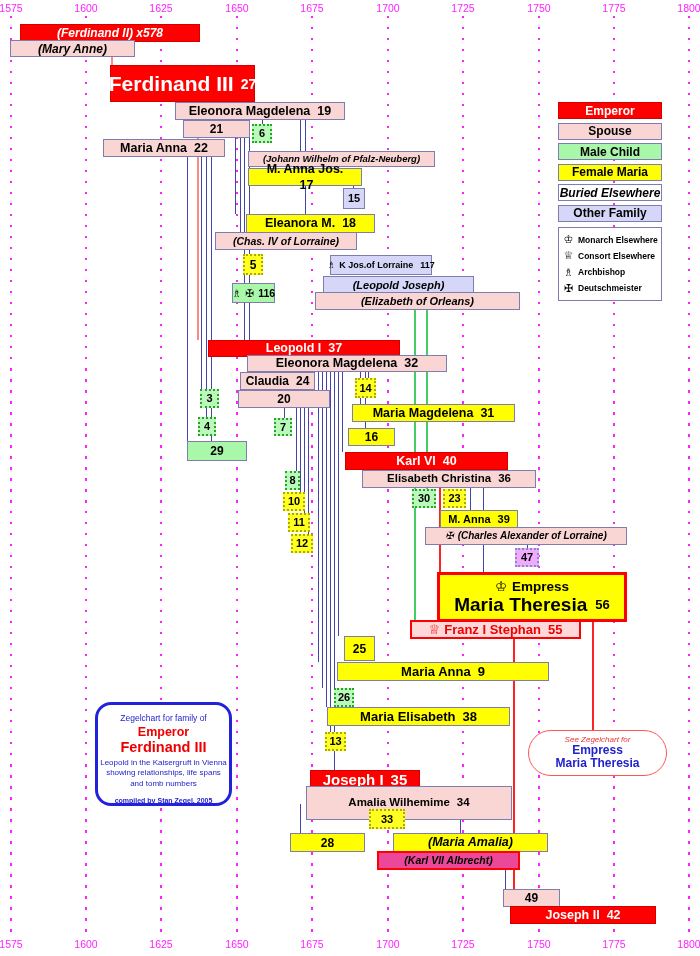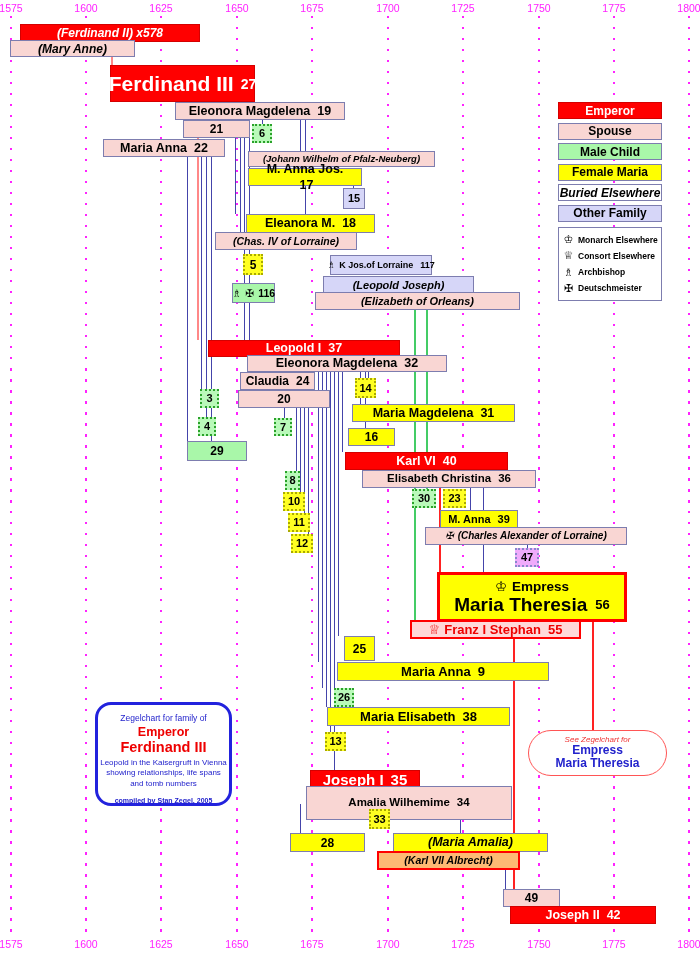--- a/index.html
+++ b/index.html
@@ -21,21 +21,21 @@
   .t-spouse{background:#f9d6d3;border:1px solid #7d7daf;}
   .t-female{background:#ffff00;border:1px solid #7d7daf;}
   .t-male{background:#a9f7a9;border:1px solid #7d7daf;}
   .t-other{background:#d6d6f8;border:1px solid #7d7daf;}
   .t-elsewhere{background:#ffffff;border:1px solid #7d7daf;font-style:italic;}
   .d-male{background:#b9f9b9;border:2px dotted #2aa22a;}
   .d-female{background:#ffff22;border:2px dotted #aaaa00;}
   .d-other{background:#f0abfc;border:2px dotted #8888cc;}
   .t-mt{background:#ffff00;border:3px solid #ff0000;flex-direction:column;gap:2px;}
   .t-franz{background:#ffd9d9;border:2px solid #ff0000;color:#ee0000;}
-  .t-karl7{background:#fdba74;border:2px solid #ff0000;}
+  .t-karl7{background:#ec4899;border:2px solid #ff0000;}
   .italic{font-style:italic;}
   .bar .num{margin-left:3px;}
   .bar .icon{font-weight:normal;}
   .mt-row{display:flex;align-items:center;gap:5px;}
   
   #legend{position:absolute;left:558px;top:102px;width:104px;z-index:3;}
   .legend-item{box-sizing:border-box;height:17px;margin-bottom:3.5px;display:flex;
     align-items:center;justify-content:center;font-weight:bold;font-size:12px;}
   #symbol-box{position:absolute;left:558px;top:227px;width:104px;height:74px;
     box-sizing:border-box;background:#fff;border:1px solid #7d7daf;z-index:3;
@@ -306,21 +306,21 @@
         <span>13</span>
       </div>
       <div class="bar t-emperor" style="left: 310px; top: 770px; width: 110px; height: 18px; font-size: 15px;">
         <span>Joseph I</span>
         <span class="num">35</span>
       </div>
       <div class="bar t-spouse" style="left: 306px; top: 786px; width: 206px; height: 34px; font-size: 11.5px;">
         <span>Amalia Wilhemime</span>
         <span class="num">34</span>
       </div>
-      <div class="bar d-female" style="left: 369px; top: 809px; width: 21px; height: 20px; font-size: 11px;">
+      <div class="bar d-female" style="left: 369px; top: 809px; width: 36px; height: 20px; font-size: 11px;">
         <span>33</span>
       </div>
       <div class="bar t-female" style="left: 290px; top: 833px; width: 75px; height: 19px; font-size: 12px;">
         <span>28</span>
       </div>
       <div class="bar t-female italic" style="left: 393px; top: 833px; width: 155px; height: 19px; font-size: 12.5px;">
         <span>(Maria Amalia)</span>
       </div>
       <div class="bar t-karl7 italic" style="left: 377px; top: 851px; width: 143px; height: 19px; font-size: 10.5px;">
         <span>(Karl VII Albrecht)</span>

